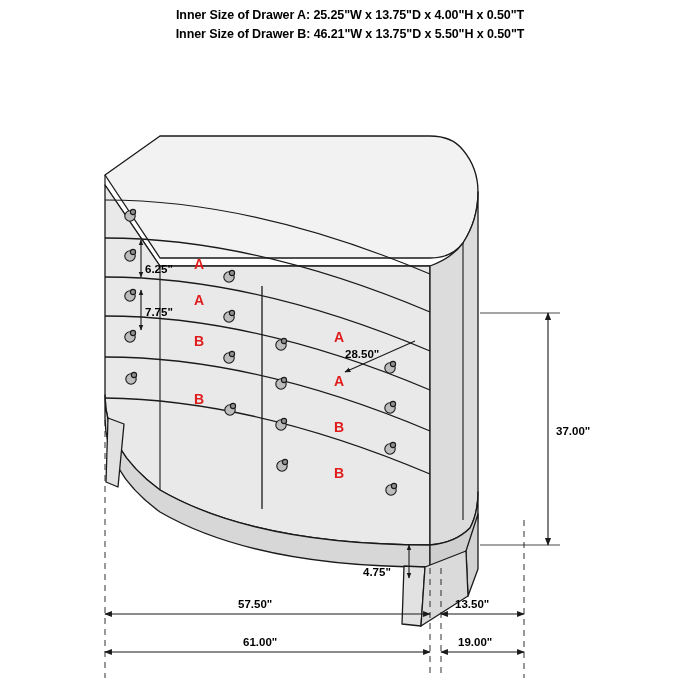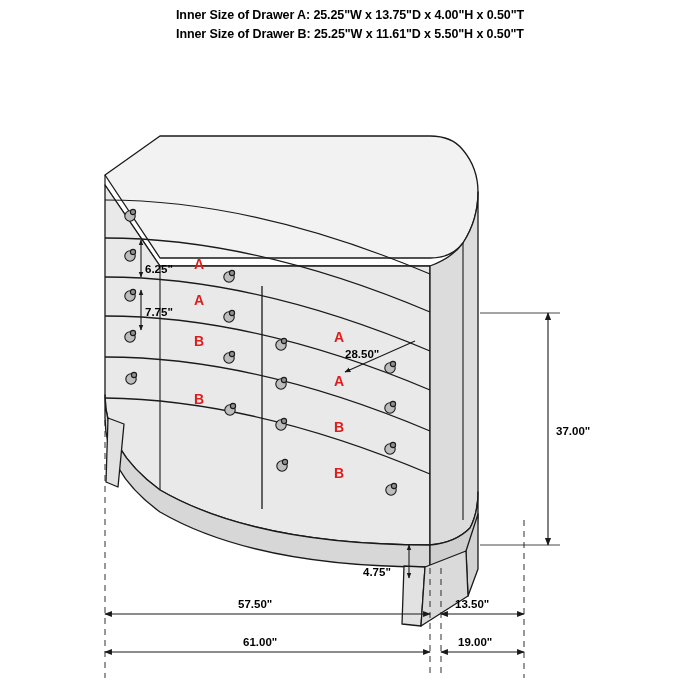--- a/index.html
+++ b/index.html
@@ -54,21 +54,21 @@
     color: #e01b1b;
     white-space: nowrap;
   }
 </style>
 </head>
 <body>
 
 <div id="stage">
 
   <div class="hdr" id="hdr1">Inner Size of Drawer A: 25.25"W x 13.75"D x 4.00"H x 0.50"T</div>
-  <div class="hdr" id="hdr2">Inner Size of Drawer B: 25.25"W x 11.61"D x 5.50"H x 0.50"T</div>
+  <div class="hdr" id="hdr2">Inner Size of Drawer B: 46.21"W x 13.75"D x 5.50"H x 0.50"T</div>
 
   <svg id="dwg" viewBox="0 0 700 700">
     <defs>
       <marker id="ah" viewBox="0 0 10 10" refX="9" refY="5" markerWidth="7" markerHeight="7" orient="auto-start-reverse">
         <path d="M0,1 L10,5 L0,9 z" fill="#1a1a1a"></path>
       </marker>
       <marker id="ahs" viewBox="0 0 10 10" refX="9" refY="5" markerWidth="5.5" markerHeight="5.5" orient="auto-start-reverse">
         <path d="M0,1 L10,5 L0,9 z" fill="#1a1a1a"></path>
       </marker>
     </defs>

